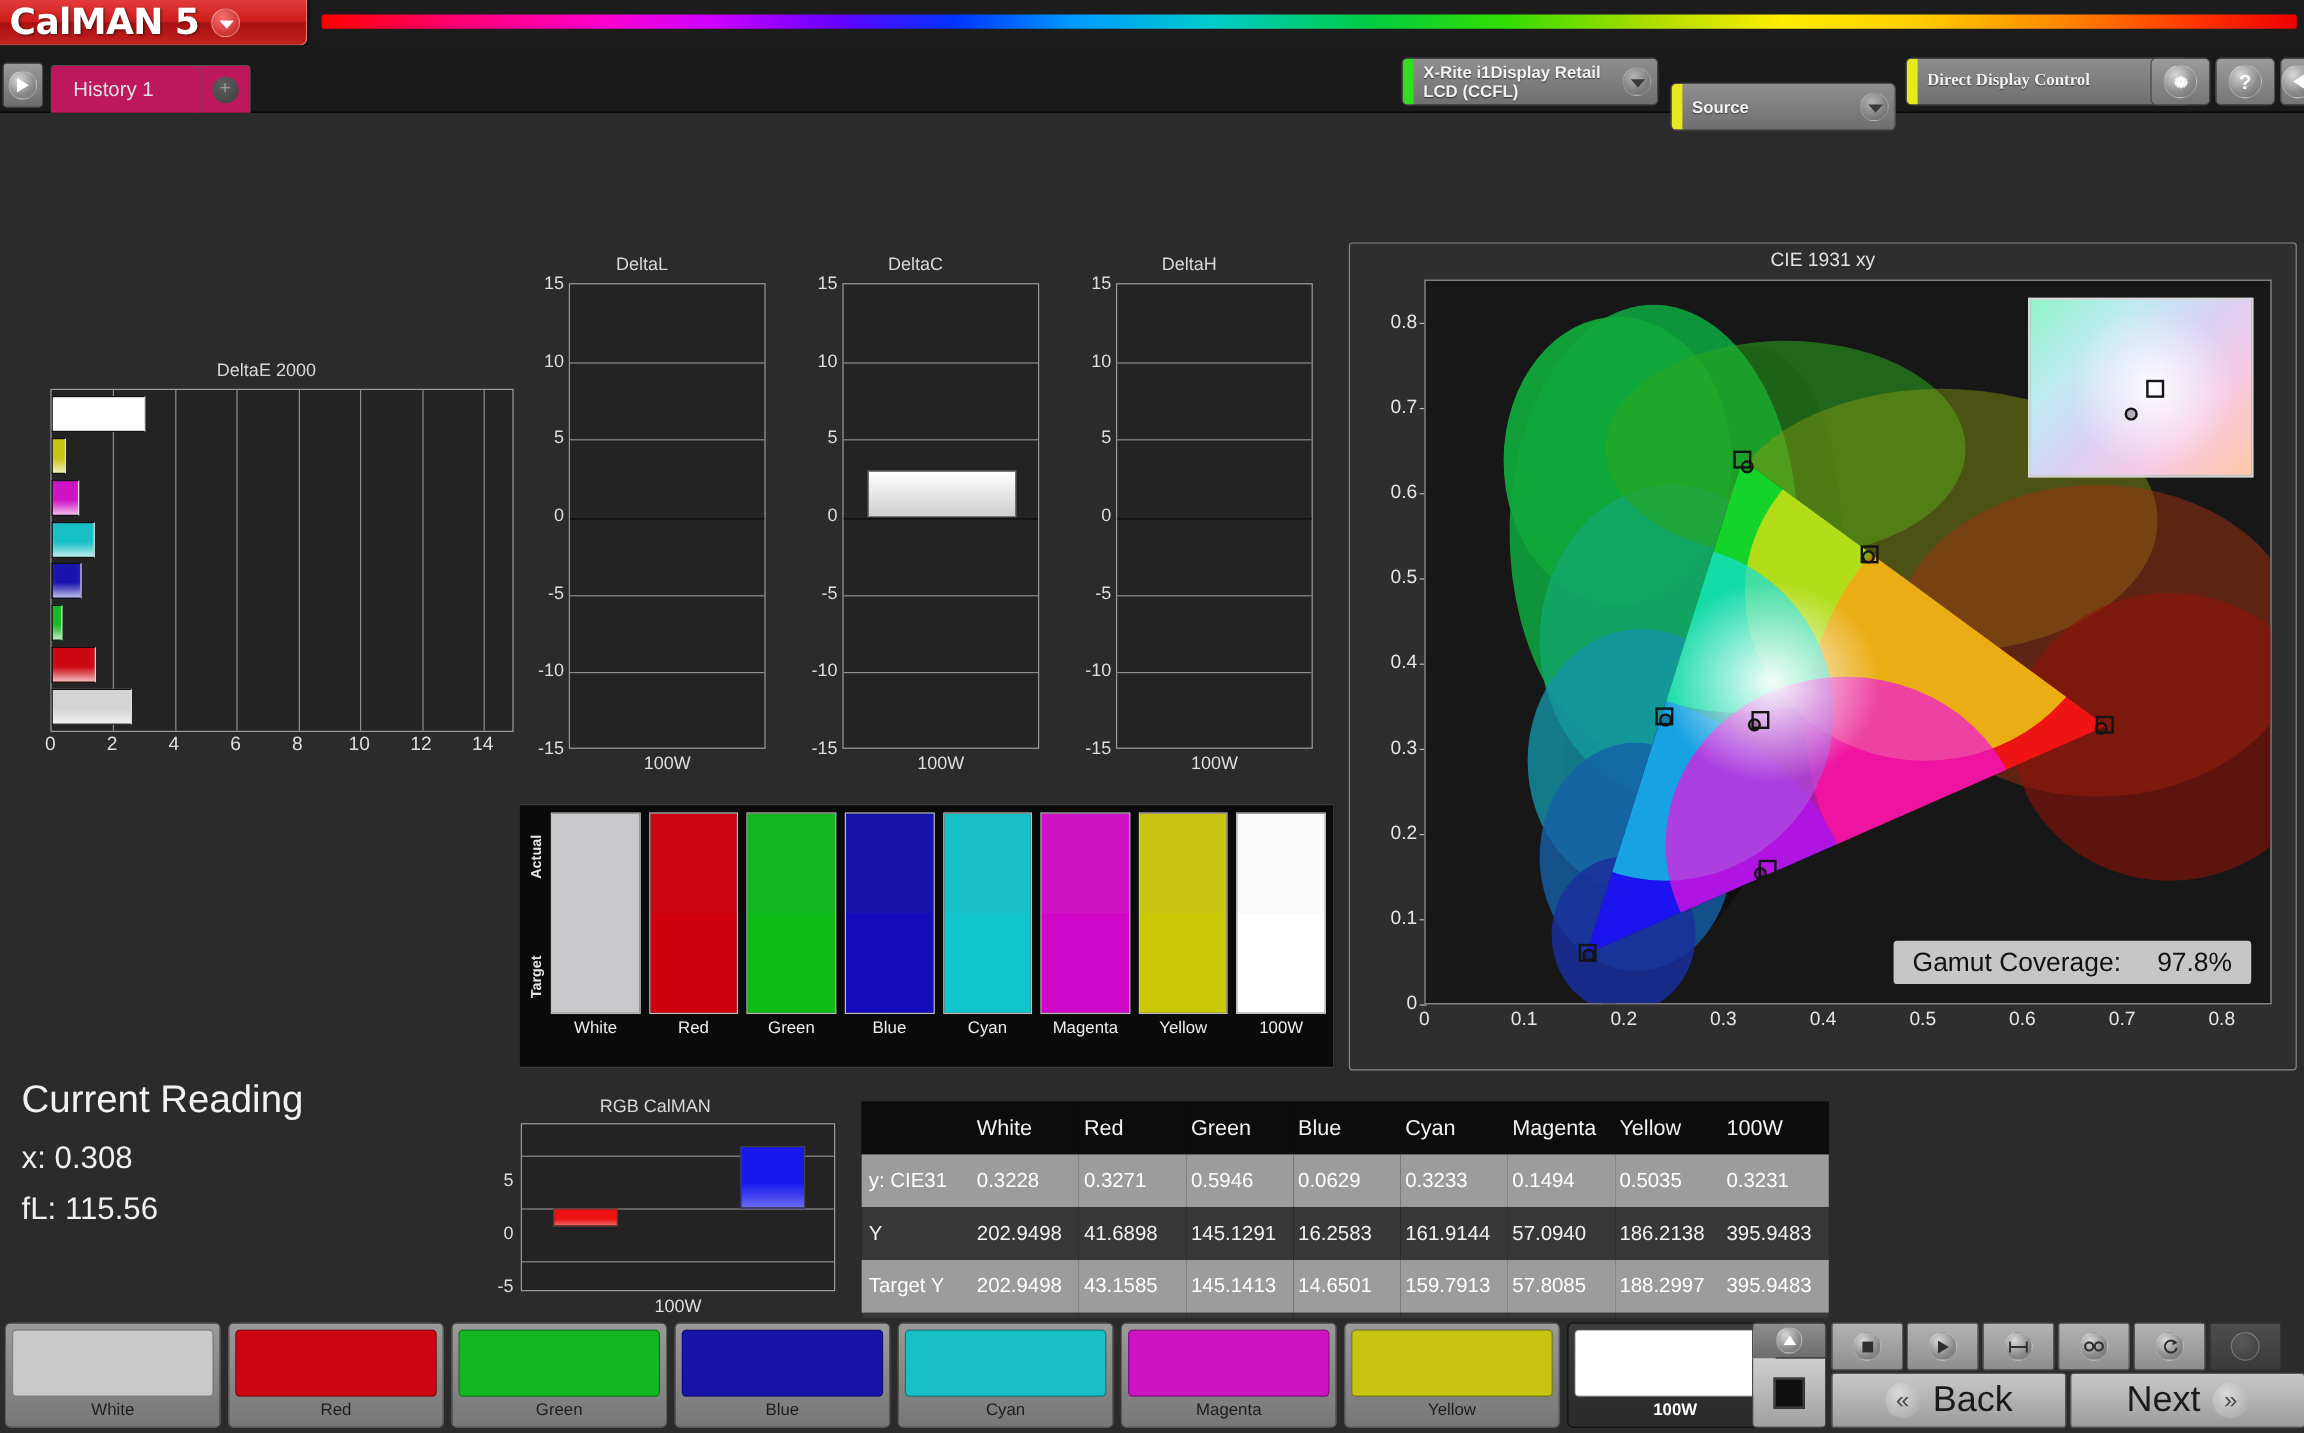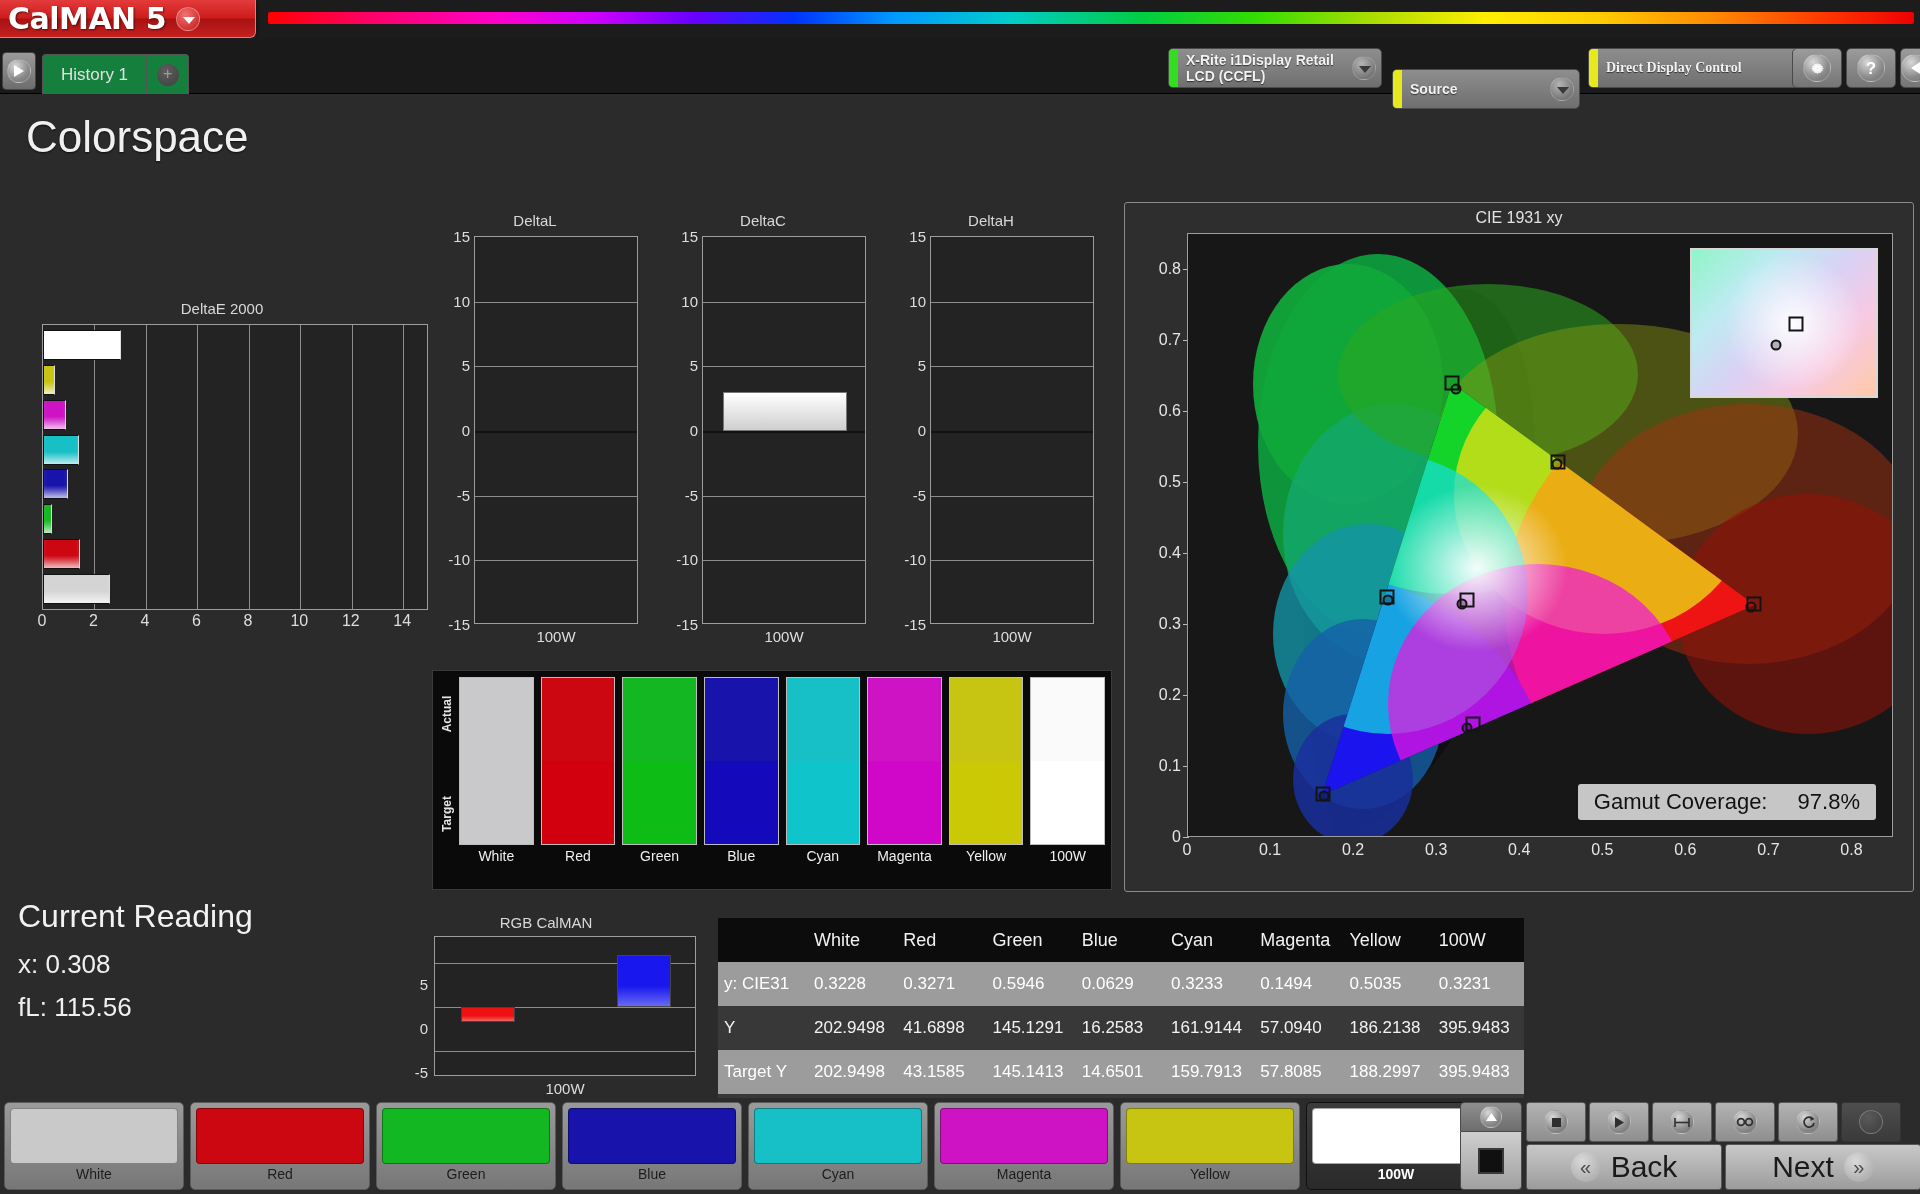--- a/index.html
+++ b/index.html
@@ -64,23 +64,23 @@
   }
   .circ-icon {
     width: 24px; height: 24px; border-radius: 50%;
     background: radial-gradient(circle at 35% 28%, #d8d8d8, #8a8a8a 60%, #6c6c6c);
     display:flex; align-items:center; justify-content:center;
     border: 1px solid rgba(255,255,255,.25);
   }
   .circ-icon svg { display:block; }
   #tab-history {
     position: absolute; left: 42px; top: 54px; height: 40px;
-    background: #15803d; border: 1px solid #555; border-bottom: none;
+    background: #be185d; border: 1px solid #555; border-bottom: none;
     border-top-left-radius: 4px; border-top-right-radius: 4px;
-    display: flex; align-items: center;
+    display: flex; align-items: center; gap: 20px;
   }
   #tab-history-label {
     padding: 0 18px; font-size: 17px; color: #e0e0e0;
   }
   #tab-add {
     width: 42px; height: 100%; border-left: 1px solid #555;
     display: flex; align-items: center; justify-content: center;
   }
   #tab-add .plus {
     width: 22px; height: 22px; border-radius: 50%;
@@ -417,21 +417,20 @@
 <div class="tbtn" id="btn-collapse">
   <span class="circ-icon">
     <svg width="9" height="12" viewBox="0 0 9 12">
         <polygon points="9,0 0,6 9,12" fill="#fff"></polygon>
       </svg>
   </span>
 </div>
 
 <div id="main">
 
-  <div id="page-title">Colorspace</div>
 
   <div id="dE-panel">
     <div class="panel-title">DeltaE 2000</div>
     <div id="dE-plot">
       <div id="dE-grid">
           <div class="vgrid" style="left: 51.4667px;"></div>
           <div class="vgrid" style="left: 102.933px;"></div>
           <div class="vgrid" style="left: 154.4px;"></div>
           <div class="vgrid" style="left: 205.867px;"></div>
           <div class="vgrid" style="left: 257.333px;"></div>

